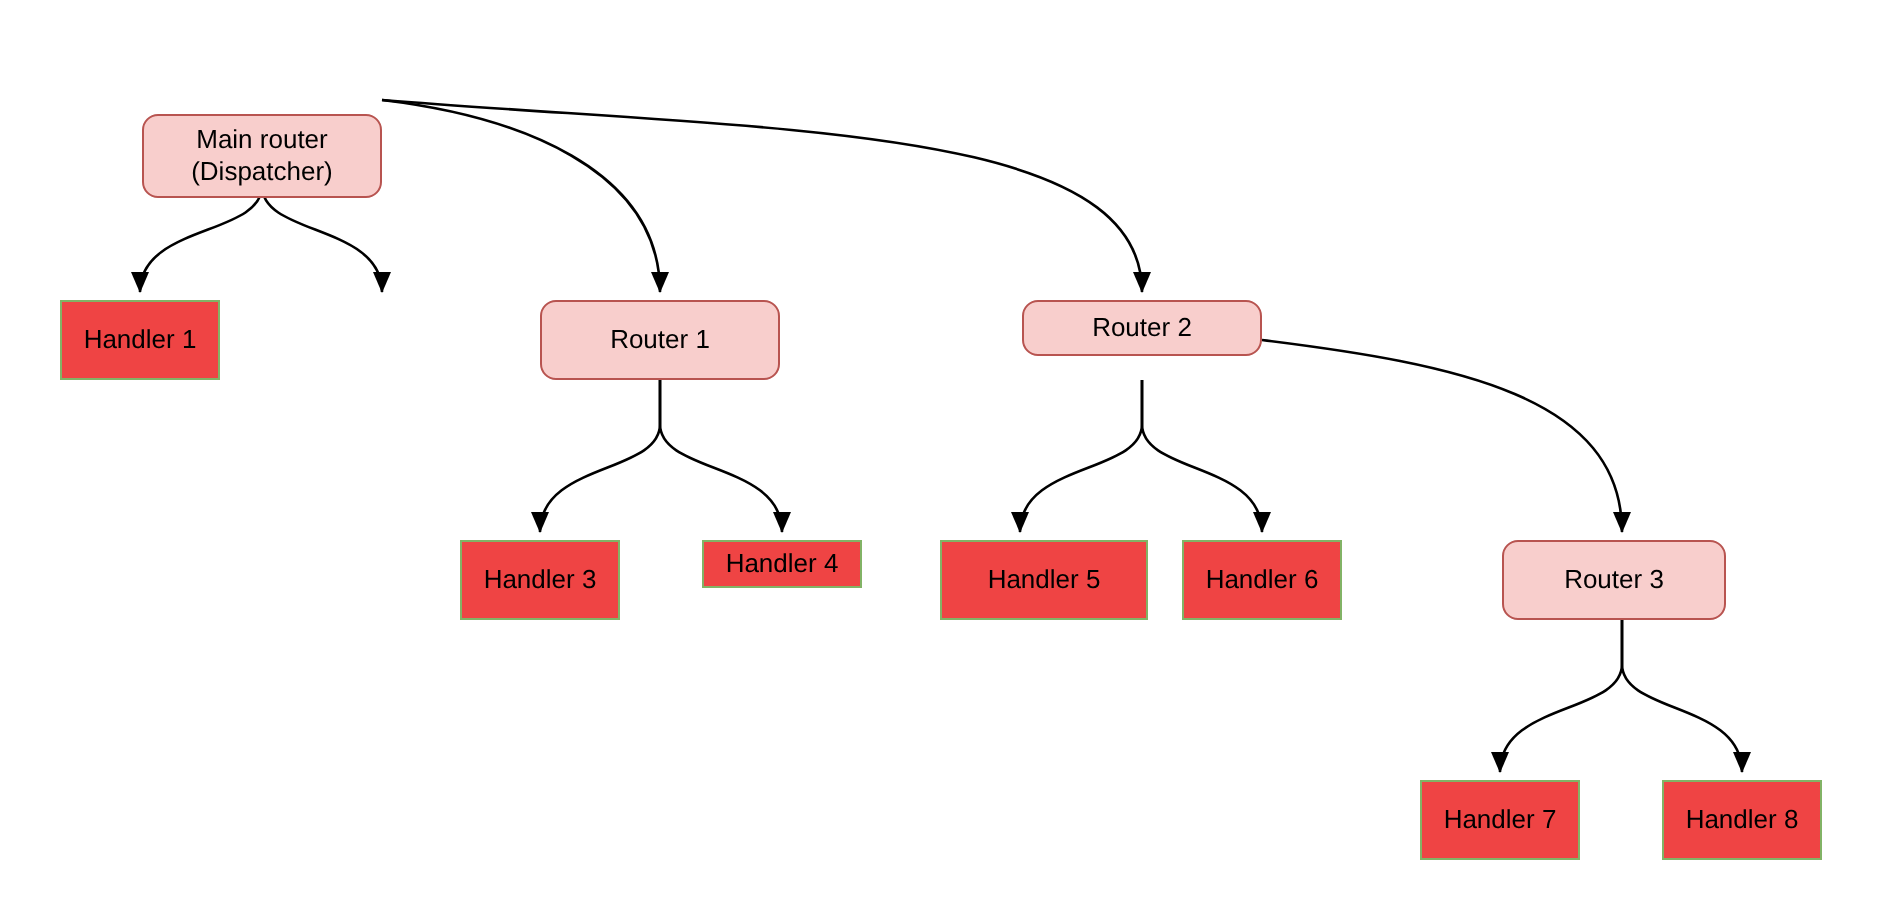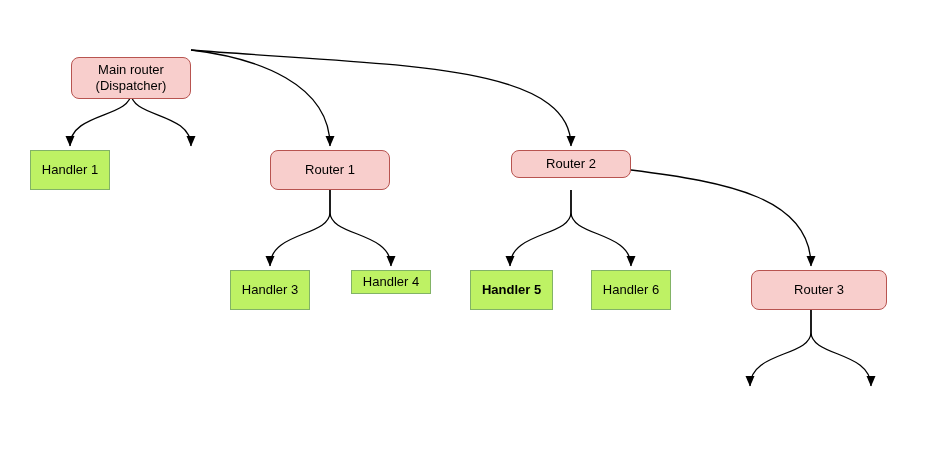--- a/index.html
+++ b/index.html
@@ -33,21 +33,21 @@
     color: #000000;
     line-height: 16px;
   }
   .node .label { white-space: pre-line; }
   .router {
     background: #f8cecc;
     border: 1.4px solid #b85450;
     border-radius: 8px;
   }
   .handler {
-    background: #bef264;
+    background: #ef4444;
     border: 1.4px solid #82b366;
   }
 </style>
 </head>
 <body>
 
 <div class="canvas">
 
   <svg class="edges" viewBox="0 0 941 461" xmlns="http://www.w3.org/2000/svg">
     <defs>
@@ -88,27 +88,33 @@
   </div>
 
   <div class="node handler" style="left:230px; top:270px; width:80px; height:40px;">
     <span class="label">Handler 3</span>
   </div>
 
   <div class="node handler" style="left:351px; top:270px; width:80px; height:24px;">
     <span class="label">Handler 4</span>
   </div>
 
-  <div class="node handler" style="left:470px; top:270px; width:83px; height:40px;font-weight:bold;">
+  <div class="node handler" style="left:470px; top:270px; width:104px; height:40px;">
     <span class="label">Handler 5</span>
   </div>
 
   <div class="node handler" style="left:591px; top:270px; width:80px; height:40px;text-align:right;">
     <span class="label">Handler 6</span>
   </div>
 
-  <div class="node router" style="left:751px; top:270px; width:136px; height:40px;">
+  <div class="node router" style="left:751px; top:270px; width:112px; height:40px;">
     <span class="label">Router 3</span>
   </div>
 
+  <div class="node handler" style="left:710px; top:390px; width:80px; height:40px;">
+    <span class="label">Handler 7</span>
+  </div>
 
+  <div class="node handler" style="left:831px; top:390px; width:80px; height:40px;">
+    <span class="label">Handler 8</span>
+  </div>
 
 </div>
 
 </body></html>

